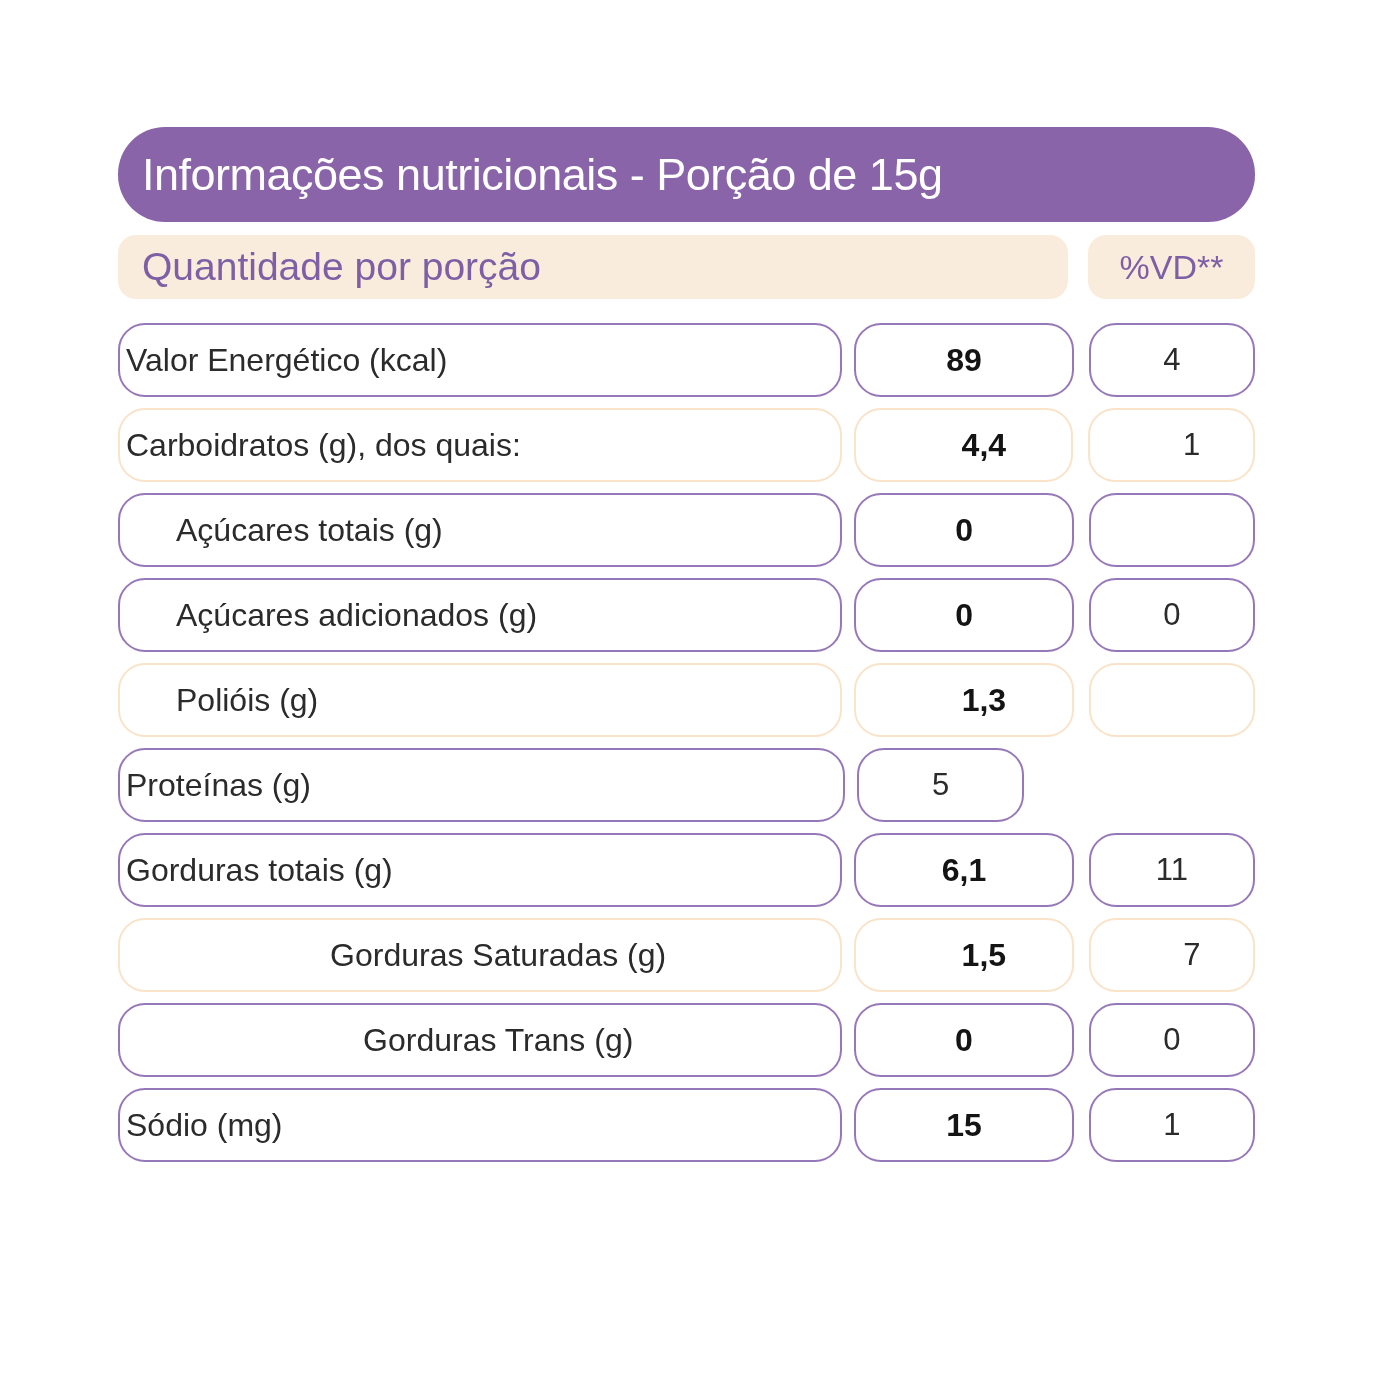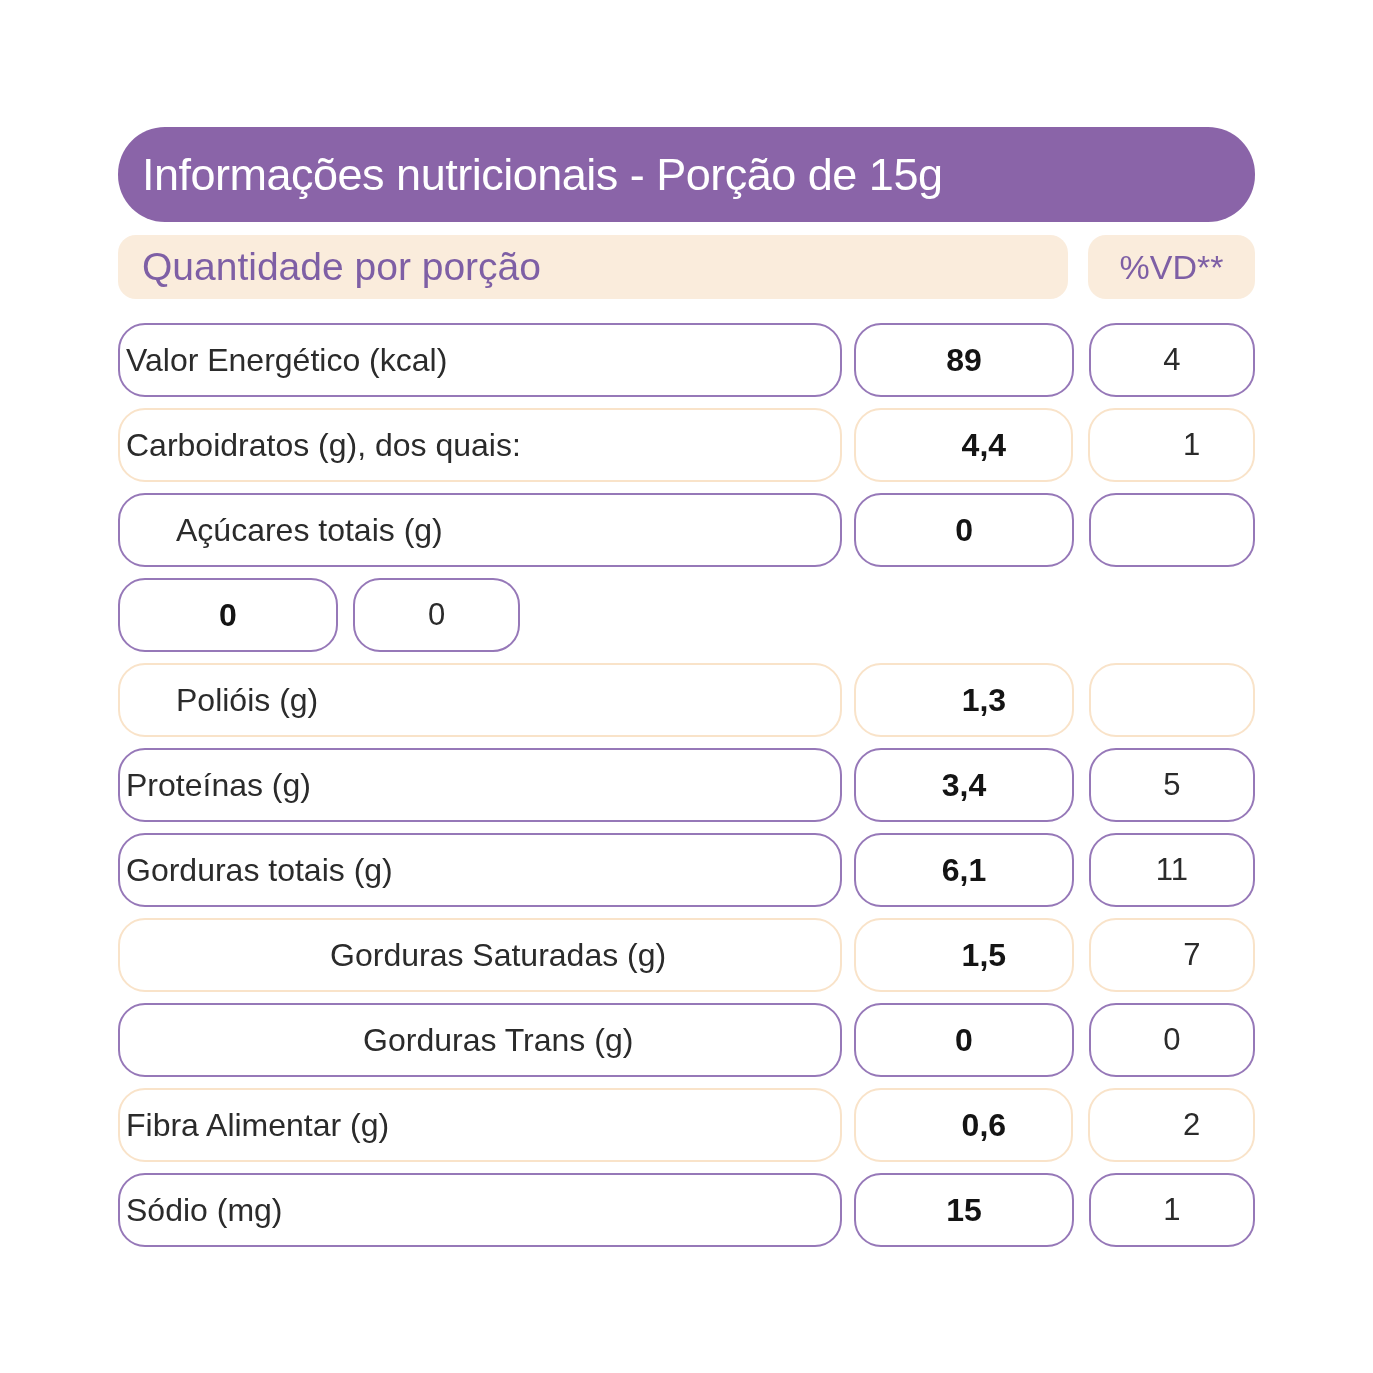--- a/index.html
+++ b/index.html
@@ -112,20 +112,23 @@
             <span>Açúcares totais (g)</span>
           </div>
           <div class="cell val">
             <span>0</span>
           </div>
           <div class="cell vd">
             <span></span>
           </div>
         </div>
         <div class="row">
+          <div class="cell lab ind2">
+            <span>Açúcares adicionados (g)</span>
+          </div>
           <div class="cell val">
             <span>0</span>
           </div>
           <div class="cell vd">
             <span>0</span>
           </div>
         </div>
         <div class="row">
           <div class="cell lab ind2 cream">
             <span>Polióis (g)</span>
@@ -134,23 +137,20 @@
             <span>1,3</span>
           </div>
           <div class="cell vd cream">
             <span></span>
           </div>
         </div>
         <div class="row">
           <div class="cell lab ind0">
             <span>Proteínas (g)</span>
           </div>
-          <div class="cell val">
-            <span>3,4</span>
-          </div>
           <div class="cell vd">
             <span>5</span>
           </div>
         </div>
         <div class="row">
           <div class="cell lab ind0">
             <span>Gorduras totais (g)</span>
           </div>
           <div class="cell val">
             <span>6,1</span>
@@ -175,31 +175,20 @@
             <span>Gorduras Trans (g)</span>
           </div>
           <div class="cell val">
             <span>0</span>
           </div>
           <div class="cell vd">
             <span>0</span>
           </div>
         </div>
         <div class="row">
-          <div class="cell lab ind0 cream">
-            <span>Fibra Alimentar (g)</span>
-          </div>
-          <div class="cell val cream">
-            <span>0,6</span>
-          </div>
-          <div class="cell vd cream">
-            <span>2</span>
-          </div>
-        </div>
-        <div class="row">
           <div class="cell lab ind0">
             <span>Sódio (mg)</span>
           </div>
           <div class="cell val">
             <span>15</span>
           </div>
           <div class="cell vd">
             <span>1</span>
           </div>
         </div>

